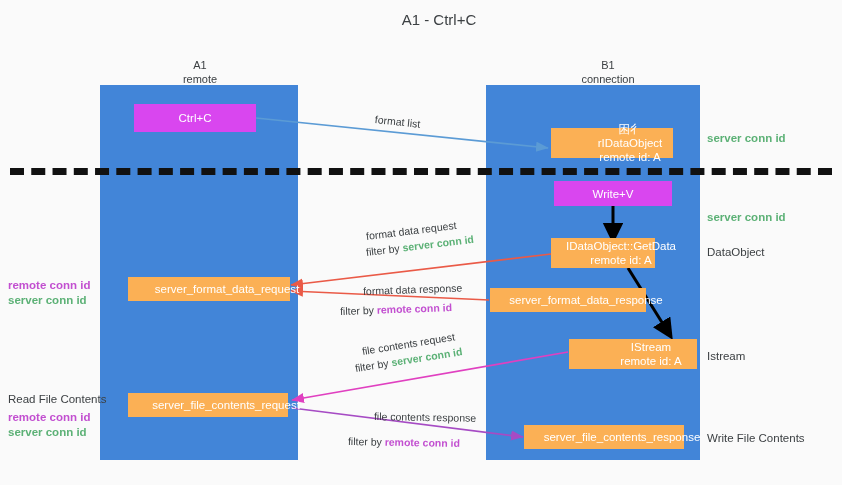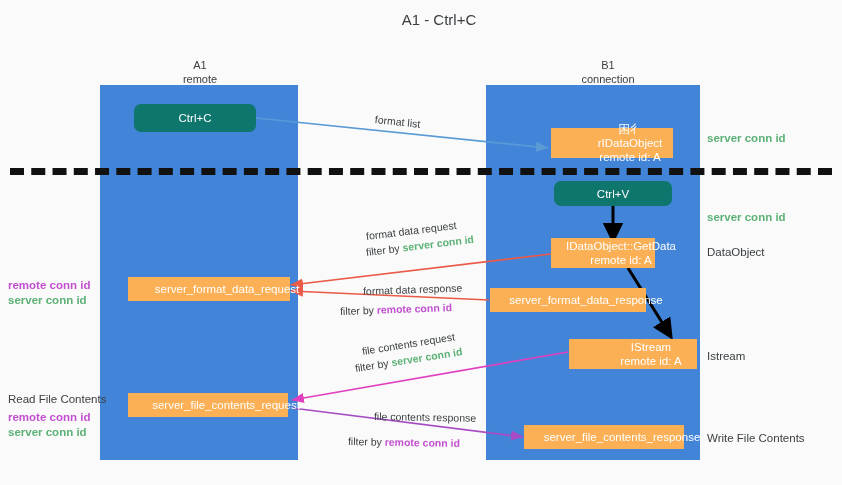--- a/index.html
+++ b/index.html
@@ -26,21 +26,21 @@
 
   
   .lane{background:#4285d8;}
 
   
   .box{
     display:flex;flex-direction:column;align-items:center;justify-content:center;
     text-align:center;color:#ffffff;font-size:11.5px;line-height:14px;
     box-sizing:border-box;
   }
-  .box.green{background:#0f766e;border-radius:7px;}
+  .box.green{background:#d946ef;}
   .box.orange{background:#fbb košik;}
   .box.orange{background:#fbb055;padding-left:36px;}
 
   
   .ann{font-size:11.5px;line-height:15px;}
   .ann.green{color:#5cb176;font-weight:bold;}
   .ann.purple{color:#c24fd0;font-weight:bold;}
   .ann.plain{color:#3c4043;}
   .ann.right{text-align:left;}
 
@@ -118,21 +118,21 @@
   <div class="abs box green" style="left:134px;top:104px;width:122px;height:28px;">
     <span>Ctrl+C</span>
   </div>
 
   <div class="abs box orange" style="left:551px;top:128px;width:122px;height:30px;">
     <span>困彳rIDataObject</span>
     <span>remote id: A</span>
   </div>
 
   <div class="abs box green" style="left:554px;top:181px;width:118px;height:25px;">
-    <span>Ctrl+V</span>
+    <span>Write+V</span>
   </div>
 
   <div class="abs box orange" style="left:551px;top:238px;width:104px;height:30px;">
     <span>IDataObject::GetData</span>
     <span>remote id: A</span>
   </div>
 
   <div class="abs box orange" style="left:128px;top:277px;width:162px;height:24px;">
     <span>server_format_data_request</span>
   </div>

